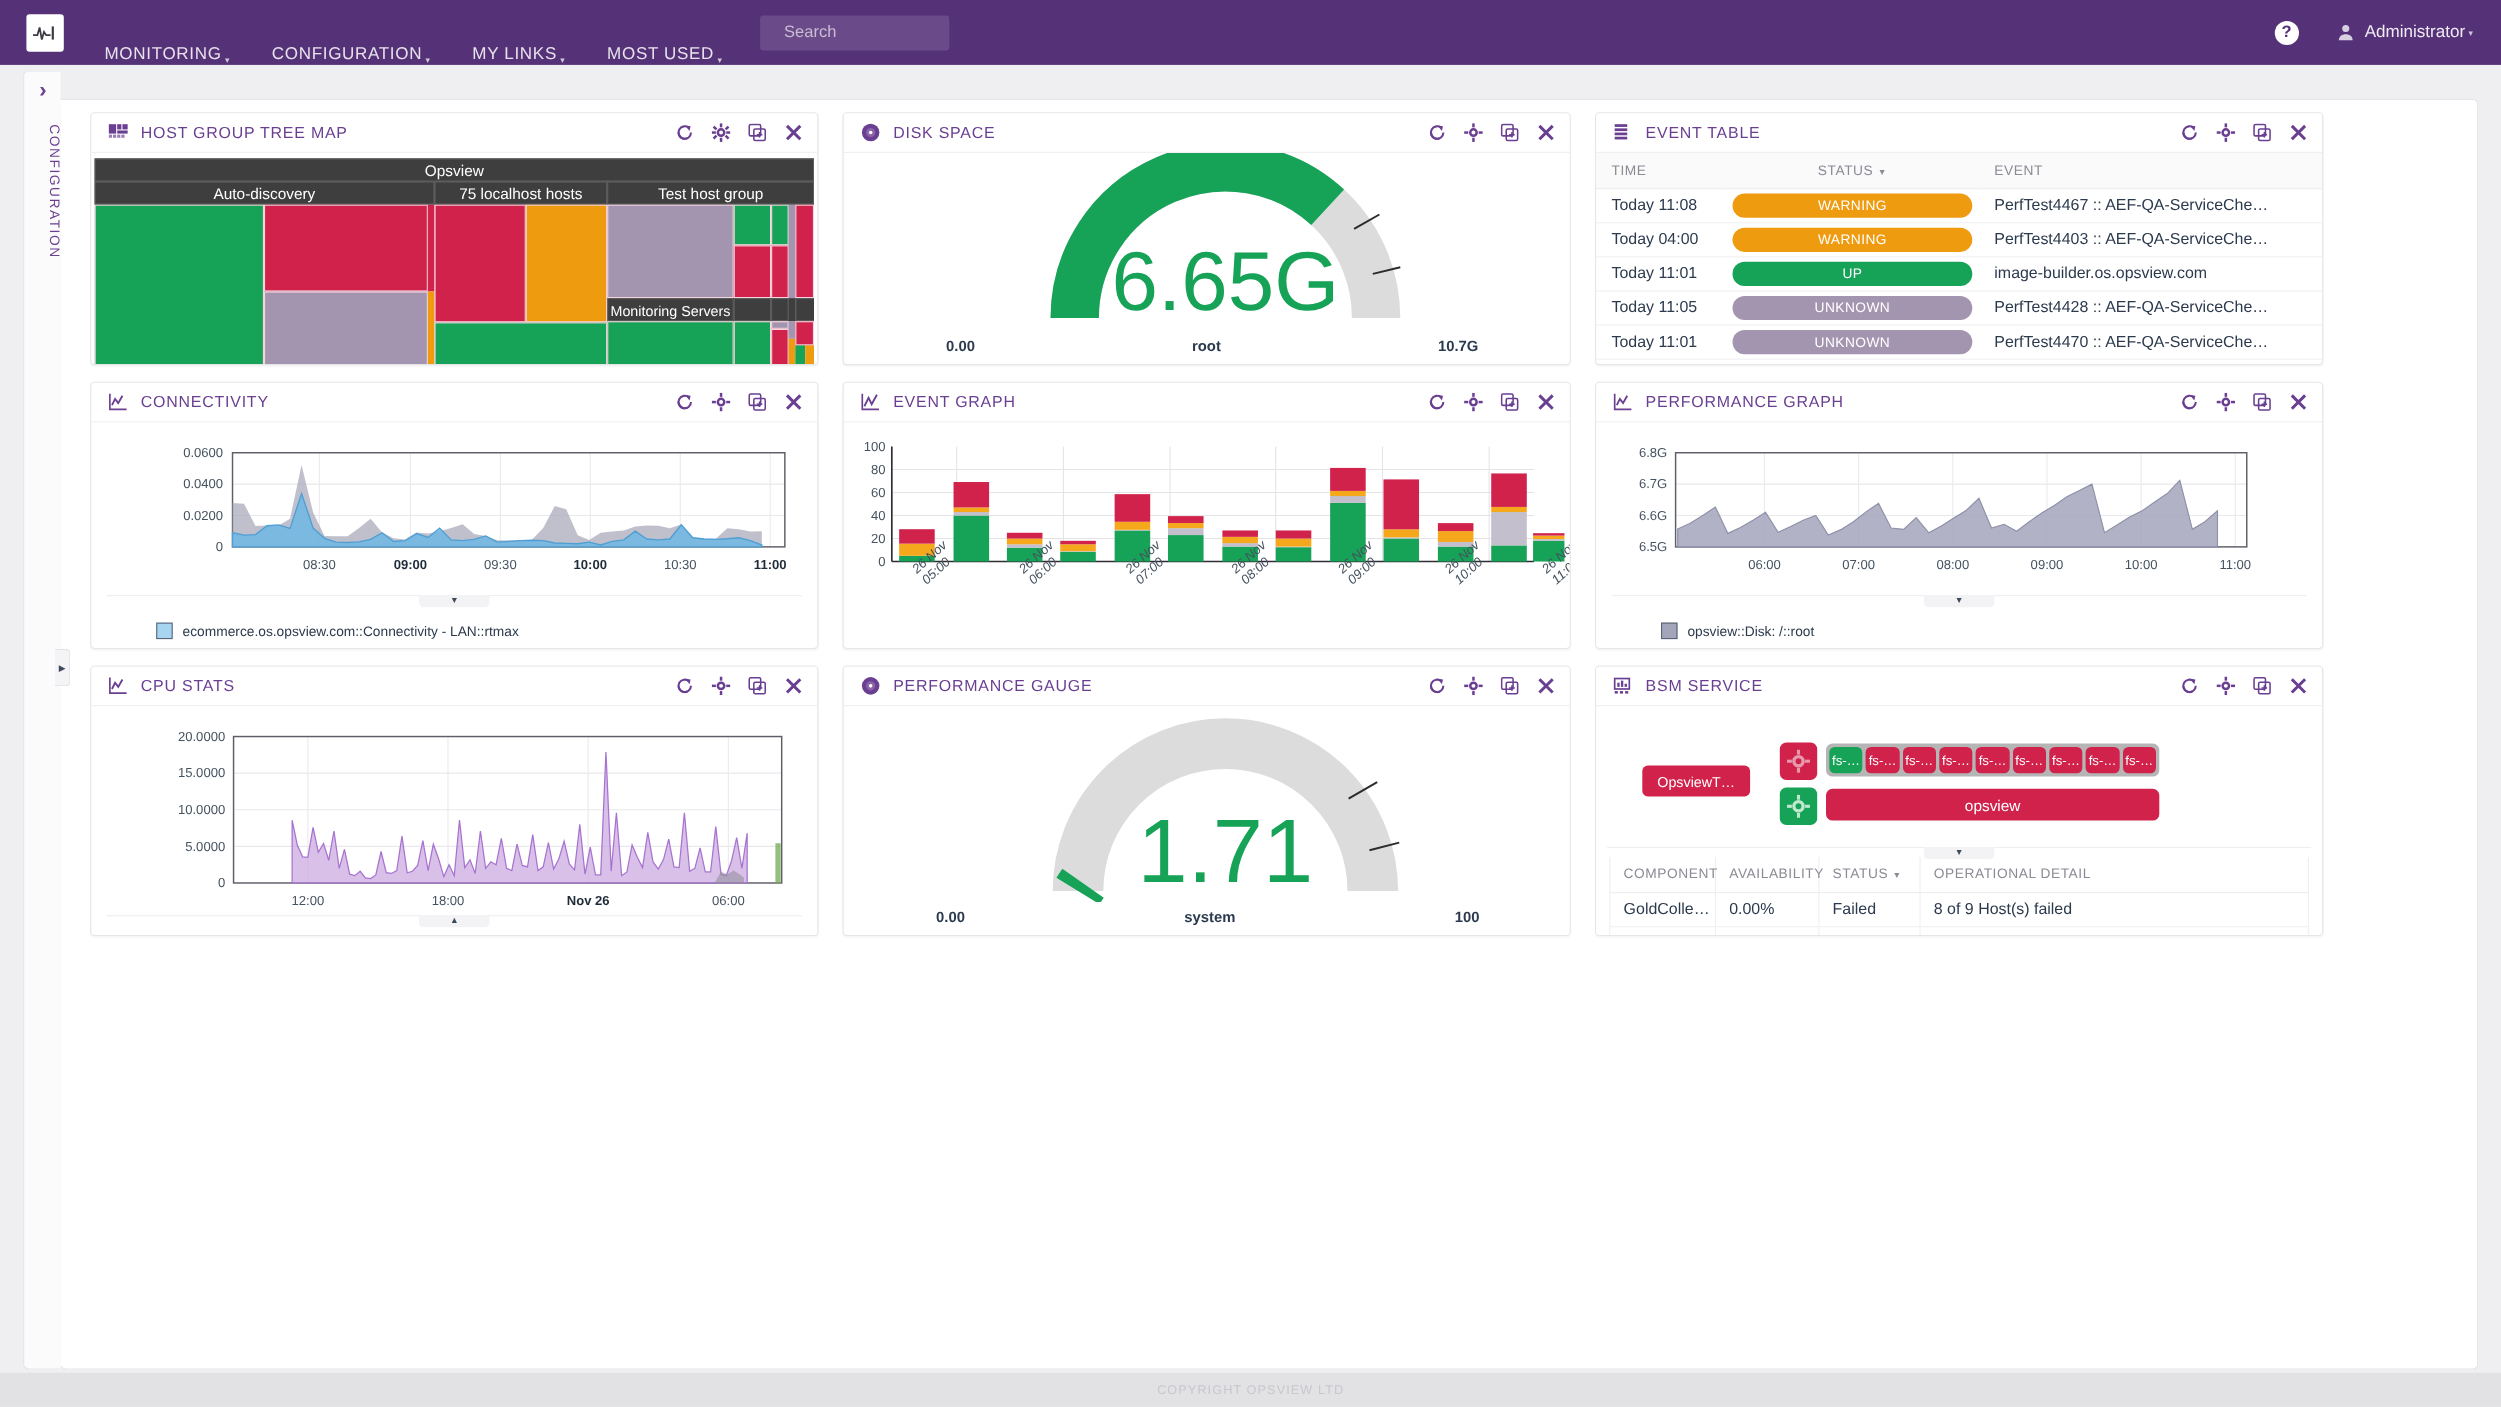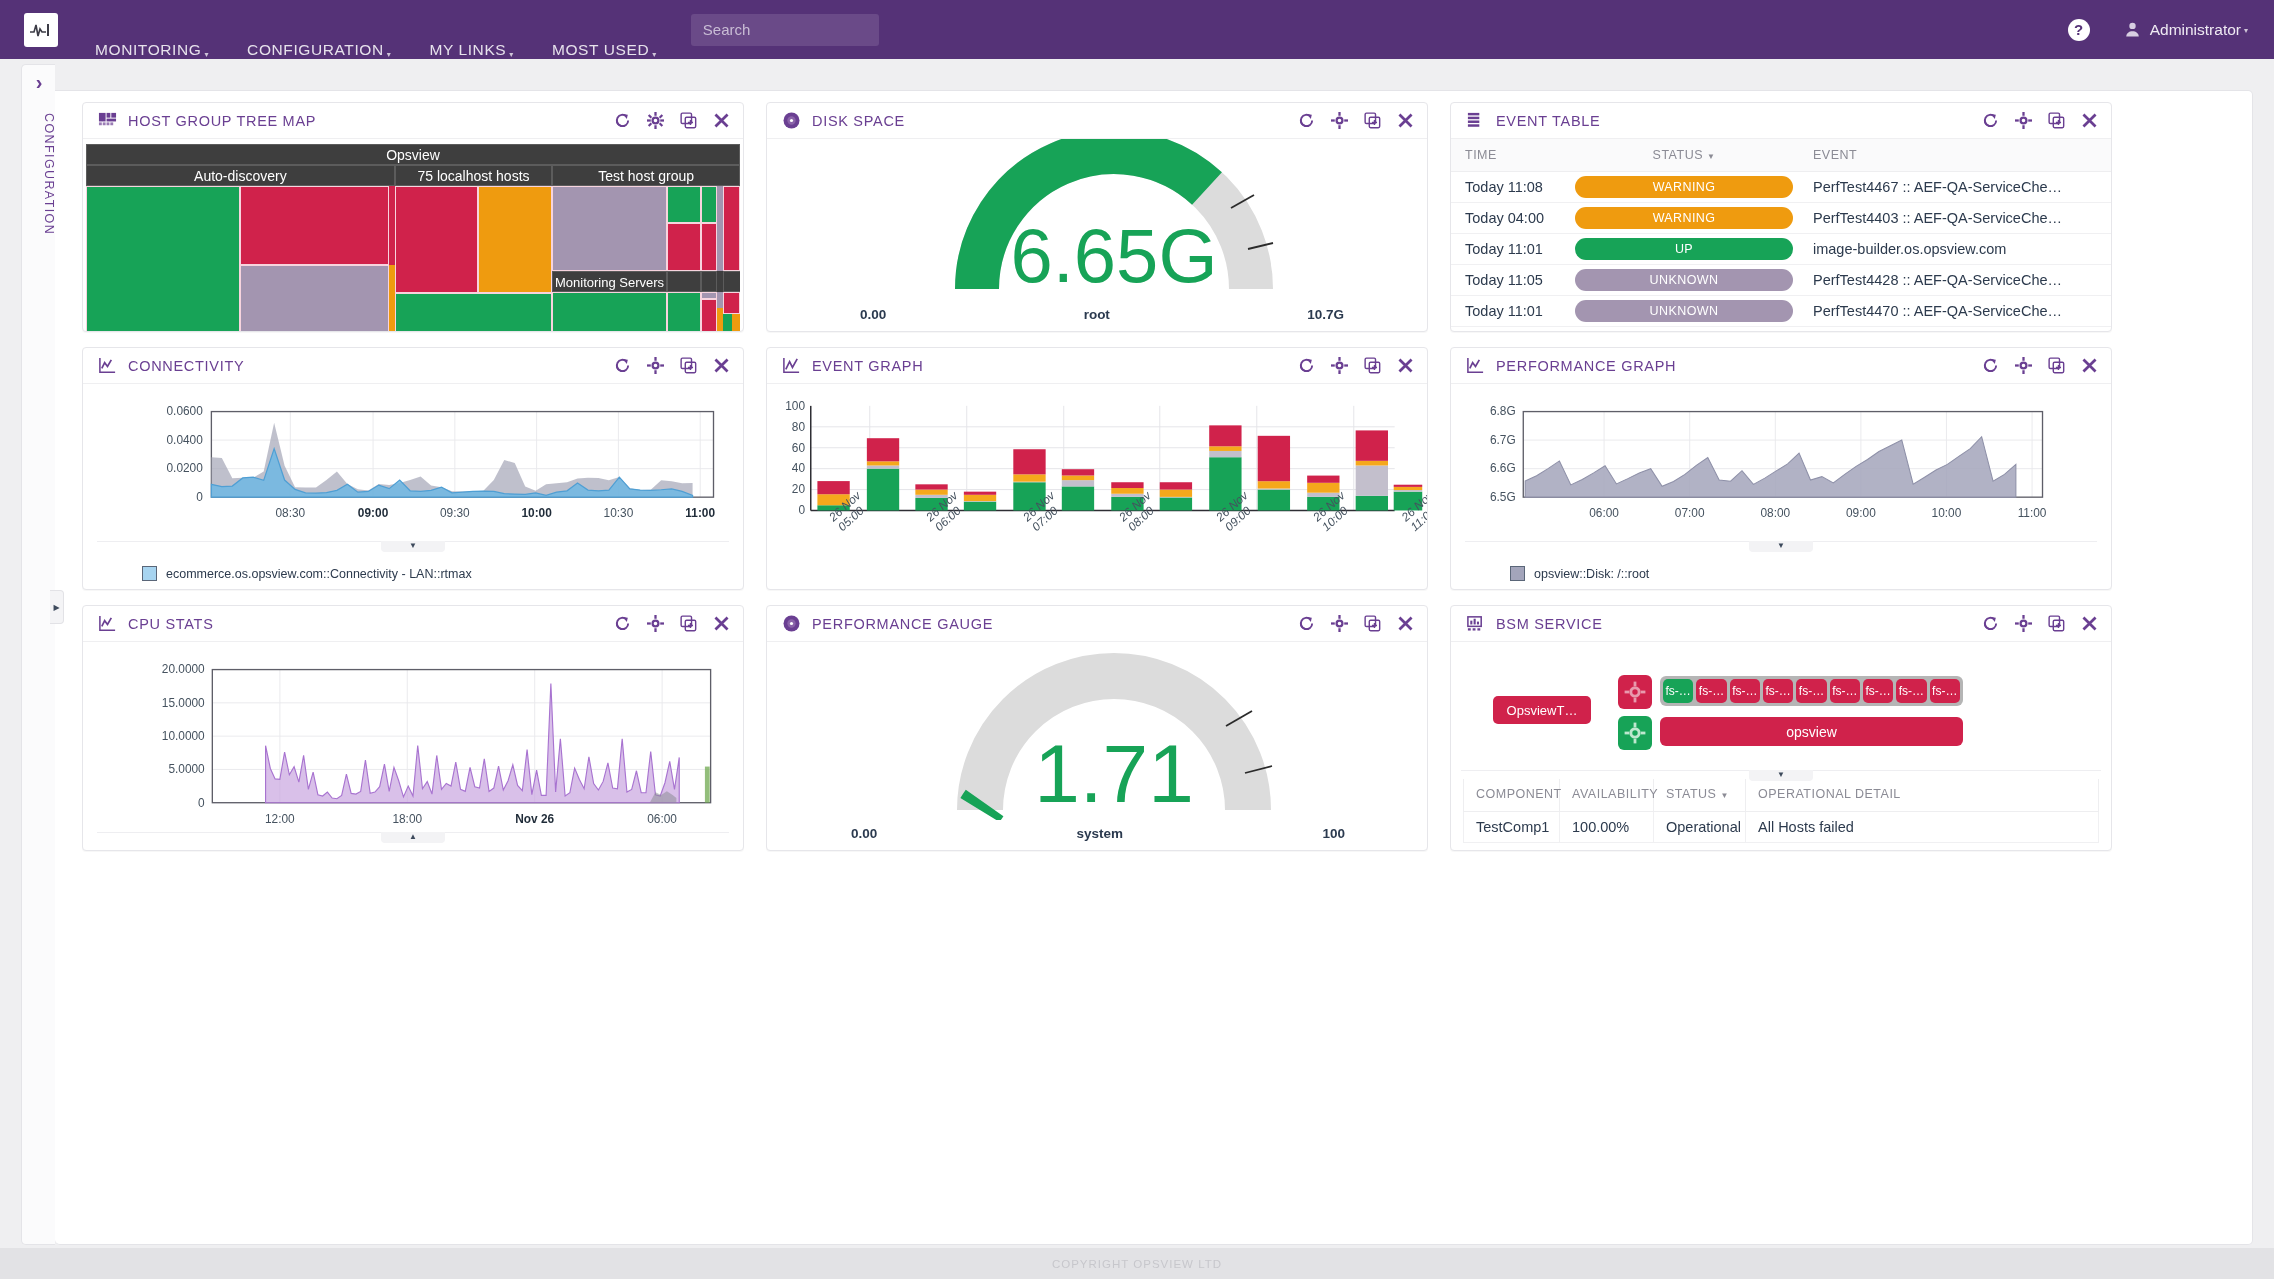--- a/index.html
+++ b/index.html
@@ -22,22 +22,22 @@
     border-radius:3px; display:flex; align-items:center; justify-content:center;
   }
   .nav { display:flex; align-items:center; margin-left:37px; }
   .nav-item {
     color:#e7e2ec; font-size:15.5px; letter-spacing:.6px;
     margin-right:38px; white-space:nowrap; cursor:pointer;
     display:flex; align-items:flex-end;margin-top:40px;
   }
   .caret-sm { font-size:8px; margin-left:3px; margin-top:1px; color:#cfc5d8; }
   .searchbox {
-    width:188px; height:32px; background:#6a4a88; border-radius:3px;
-    display:flex; align-items:center; padding:0 10px; margin-left:-4px;
+    width:172px; height:32px; background:#6a4a88; border-radius:3px;
+    display:flex; align-items:center; padding:0 20px; margin-left:-4px;
   }
   .searchbox input {
     flex:1; background:transparent; border:0; outline:none;
     color:#ded6e6; font-size:15px; font-family:"Liberation Sans", sans-serif;
   }
   .searchbox input::placeholder { color:#c9bdd5; }
   .topright { margin-left:auto; display:flex; align-items:center; margin-right:26px; }
   .help-ico {
     width:22px; height:22px; border-radius:50%; background:#fff; color:#553277;
     font-size:15px; font-weight:bold; display:flex; align-items:center;
@@ -1084,20 +1084,26 @@
                 <th>COMPONENT</th>
                 <th>AVAILABILITY</th>
                 <th>
                   <span>STATUS</span><span class="sortcar">▼</span>
                 </th>
                 <th>OPERATIONAL DETAIL</th>
               </tr>
             </thead>
             <tbody>
               <tr>
+                <td class="trunc">GoldCollect…</td>
+                <td>0.00%</td>
+                <td>Failed</td>
+                <td>8 of 9 Host(s) failed</td>
+              </tr>
+              <tr>
                 <td class="trunc">TestComp1</td>
                 <td>100.00%</td>
                 <td>Operational</td>
                 <td>All Hosts failed</td>
               </tr>
             </tbody>
           </table>
         </div>
       </div>
     </div>

